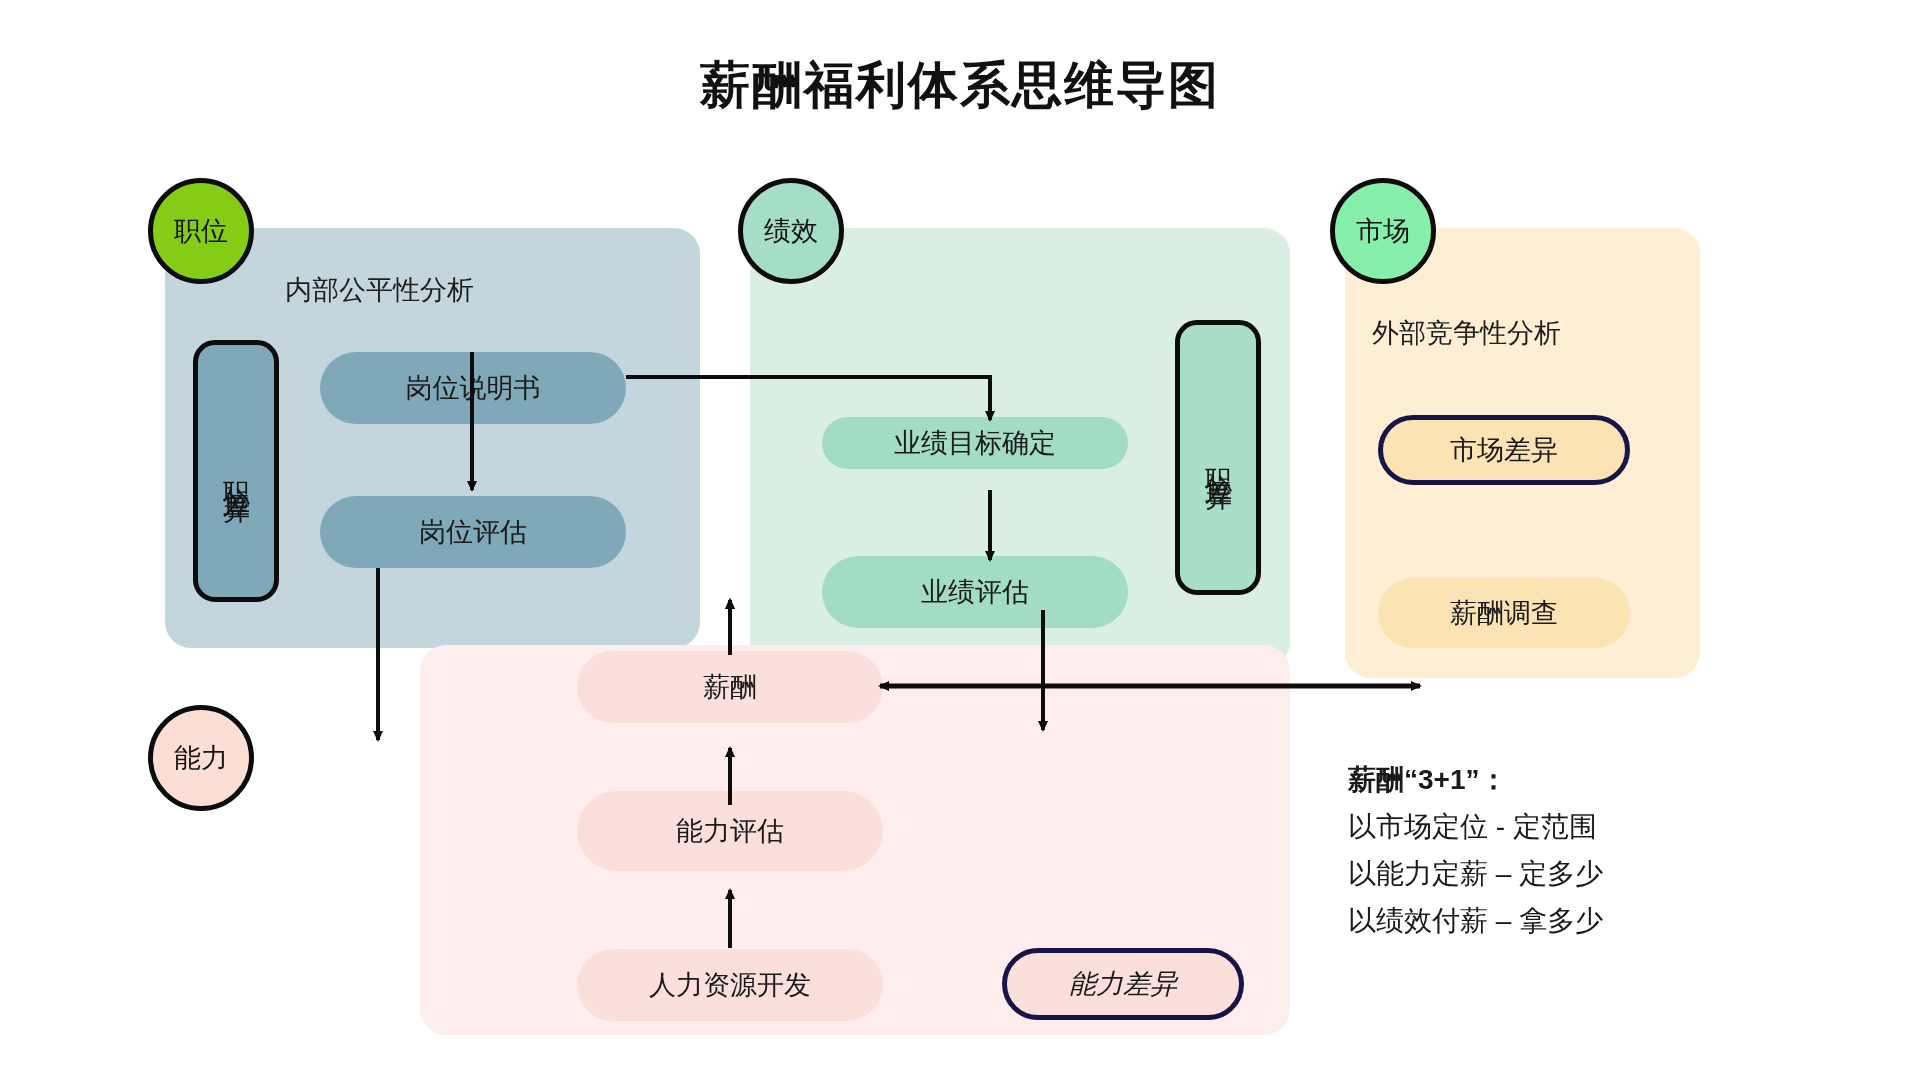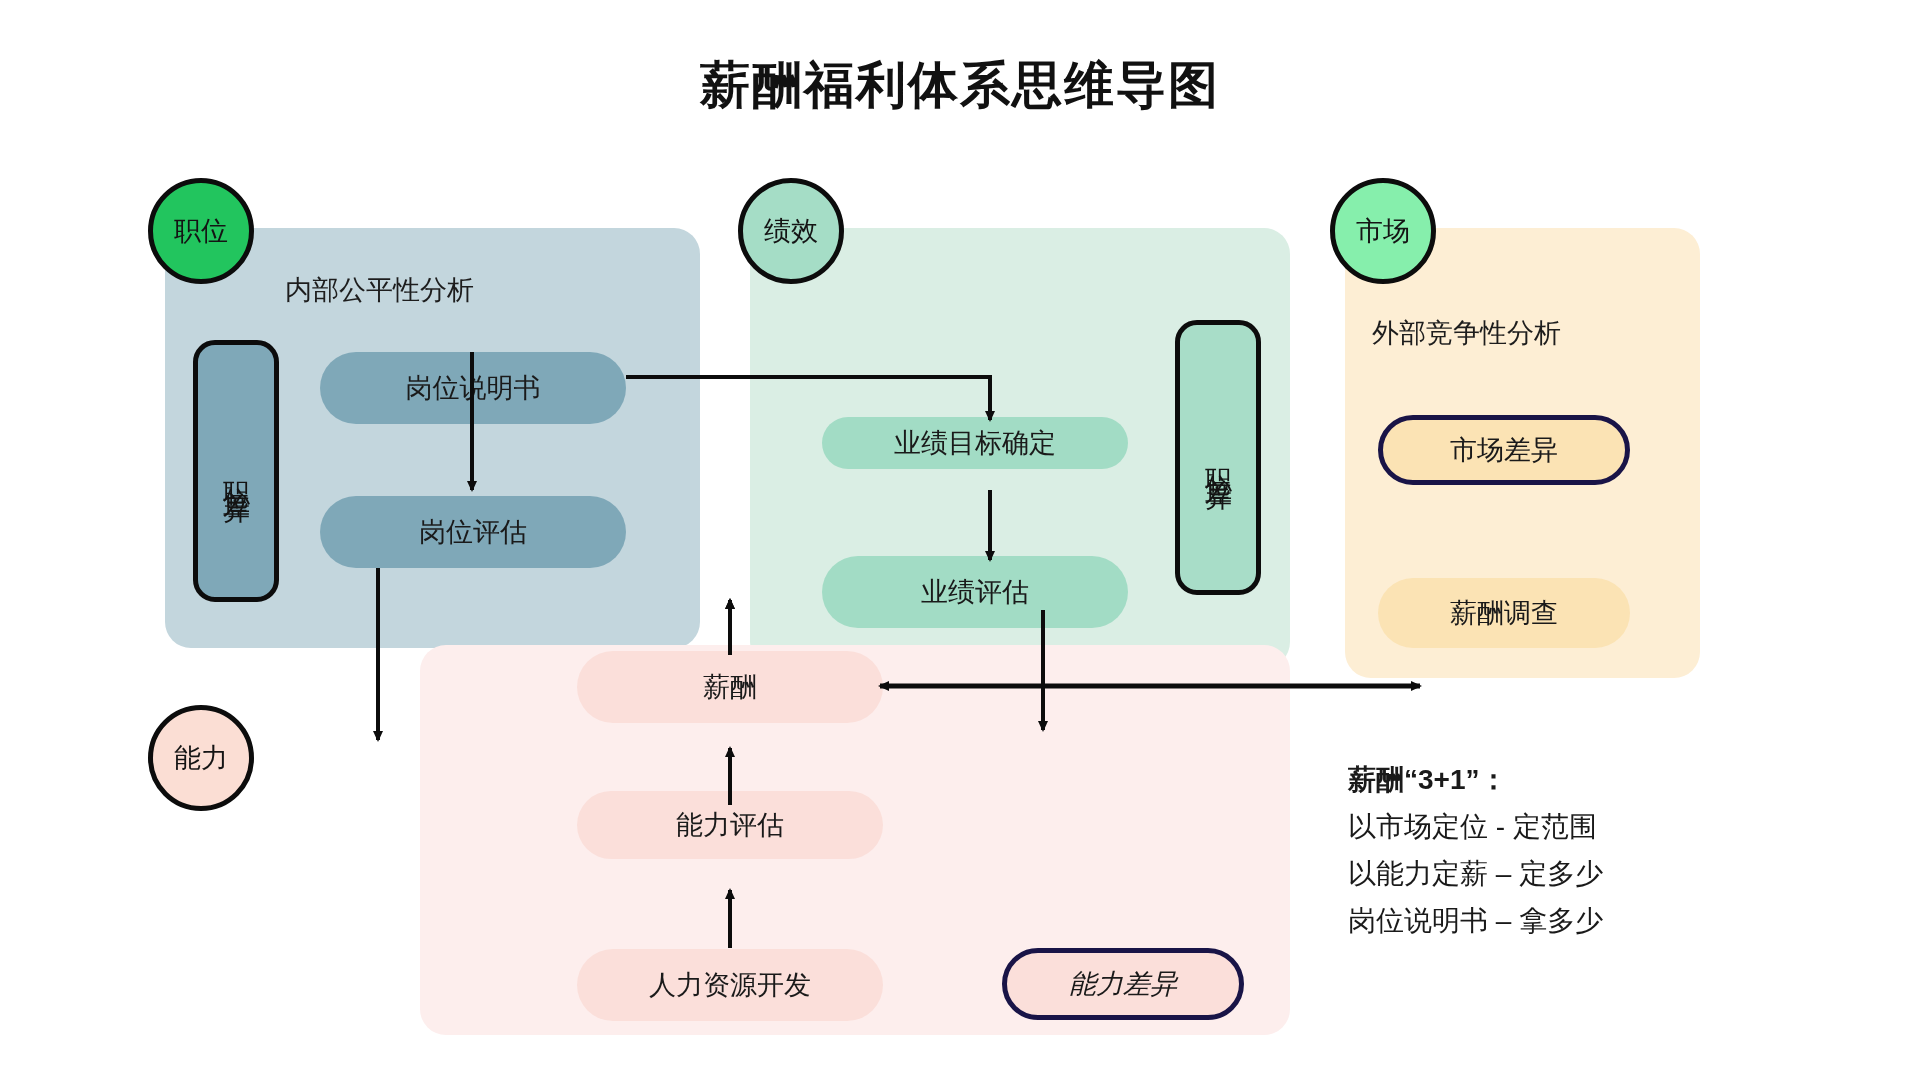--- a/index.html
+++ b/index.html
@@ -64,21 +64,21 @@
     border-radius: 50%;
     border: 5px solid #0c0c0c;
     display: flex;
     align-items: center;
     justify-content: center;
     font-size: 27px;
     color: #141414;
     z-index: 6;
     box-sizing: border-box;
   }
-  .circle-blue   { background: #22c55e; }
+  .circle-blue   { background: #84cc16; }
   .circle-green  { background: #a5ddc6; }
   .circle-orange { background: #86efac; }
   .circle-pink   { background: #fbded4; }
 
   
   .pill {
     position: absolute;
     border-radius: 999px;
     display: flex;
     align-items: center;
@@ -236,32 +236,32 @@
   </div>
 
   <div class="pill pill-orange" style="left:1378px; top:578px; width:252px; height:70px;">
     <span>薪酬调查</span>
   </div>
 
   <div class="pill pill-pink" style="left:577px; top:651px; width:306px; height:72px;">
     <span>薪酬</span>
   </div>
 
-  <div class="pill pill-pink" style="left:577px; top:791px; width:306px; height:68px;">
+  <div class="pill pill-pink" style="left:577px; top:791px; width:306px; height:80px;">
     <span>能力评估</span>
   </div>
 
   <div class="pill pill-pink" style="left:577px; top:949px; width:306px; height:72px;">
     <span>人力资源开发</span>
   </div>
 
   <div class="pill pill-pink pill-outline-navy" style="left:1002px; top:948px; width:242px; height:72px;font-style:italic;">
     <span>能力差异</span>
   </div>
 
   <div class="notes" style="left:1348px; top:756px;">
     <div class="note-title">薪酬“3+1”：</div>
     <div>以市场定位 - 定范围</div>
     <div>以能力定薪 – 定多少</div>
-    <div>岗位说明书 – 拿多少</div>
+    <div>以绩效付薪 – 拿多少</div>
   </div>
 
 </div>
 
 </body></html>

